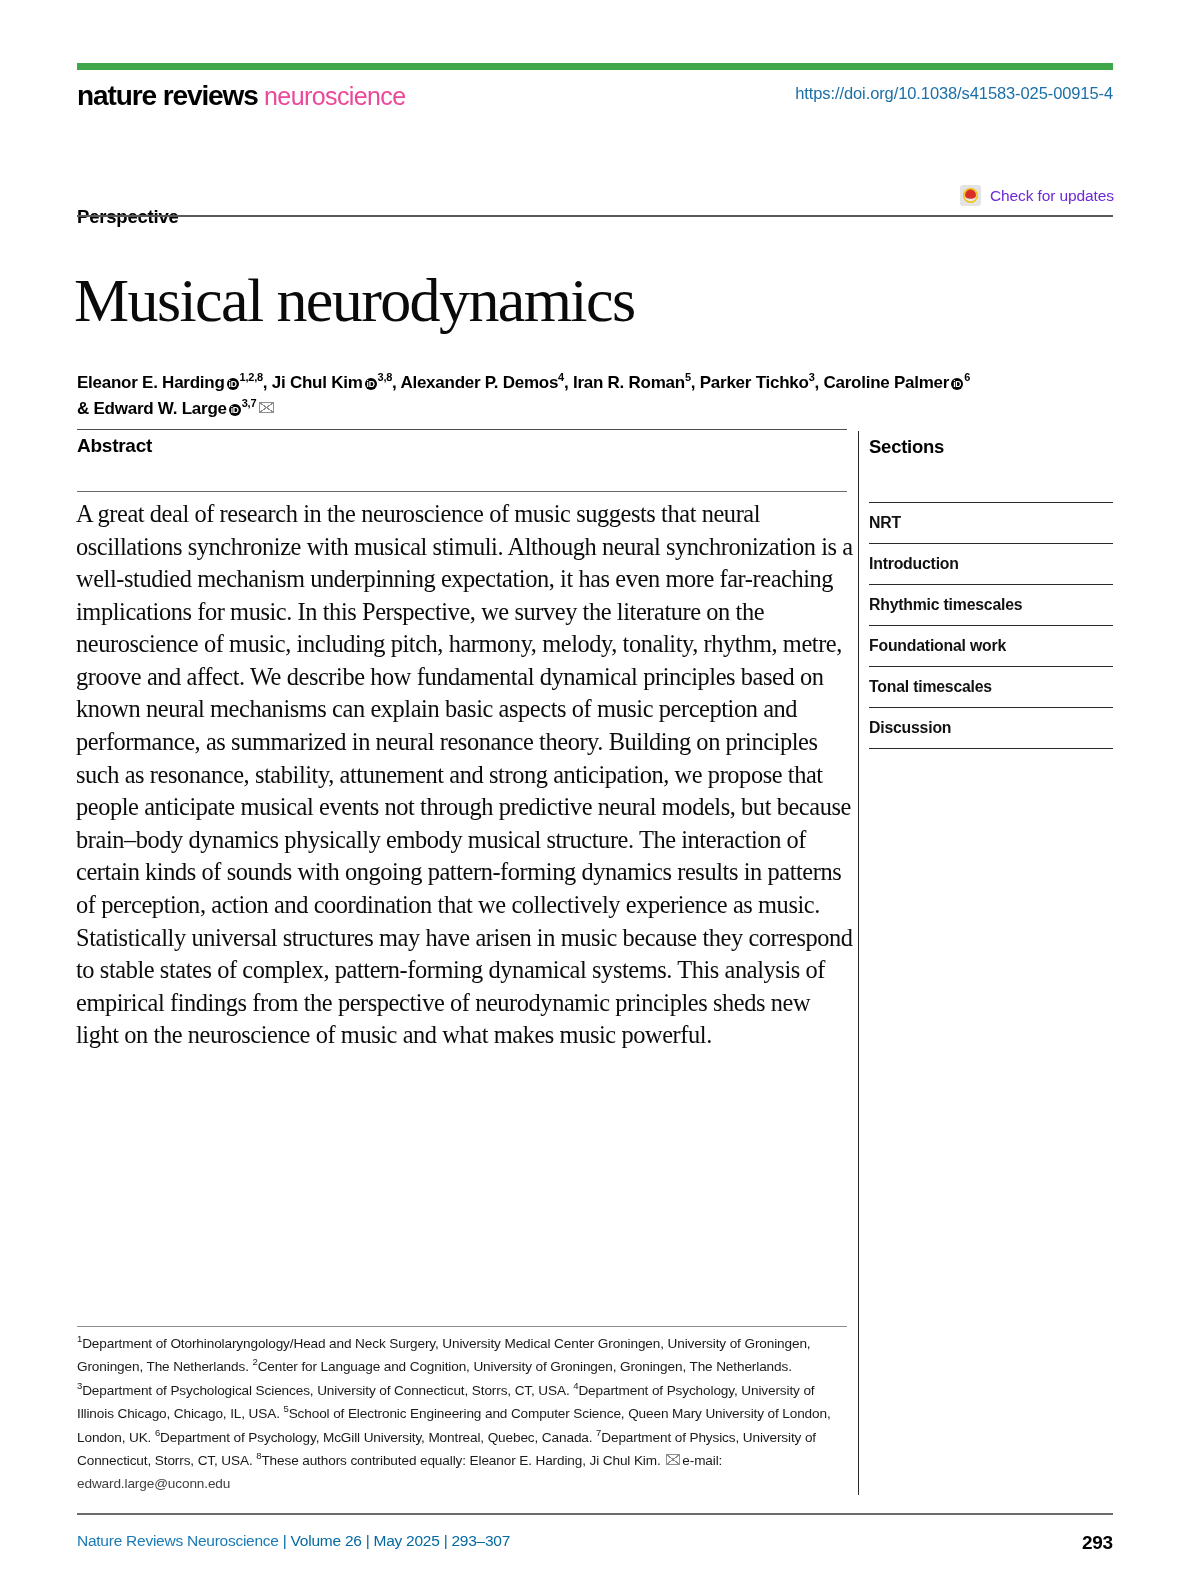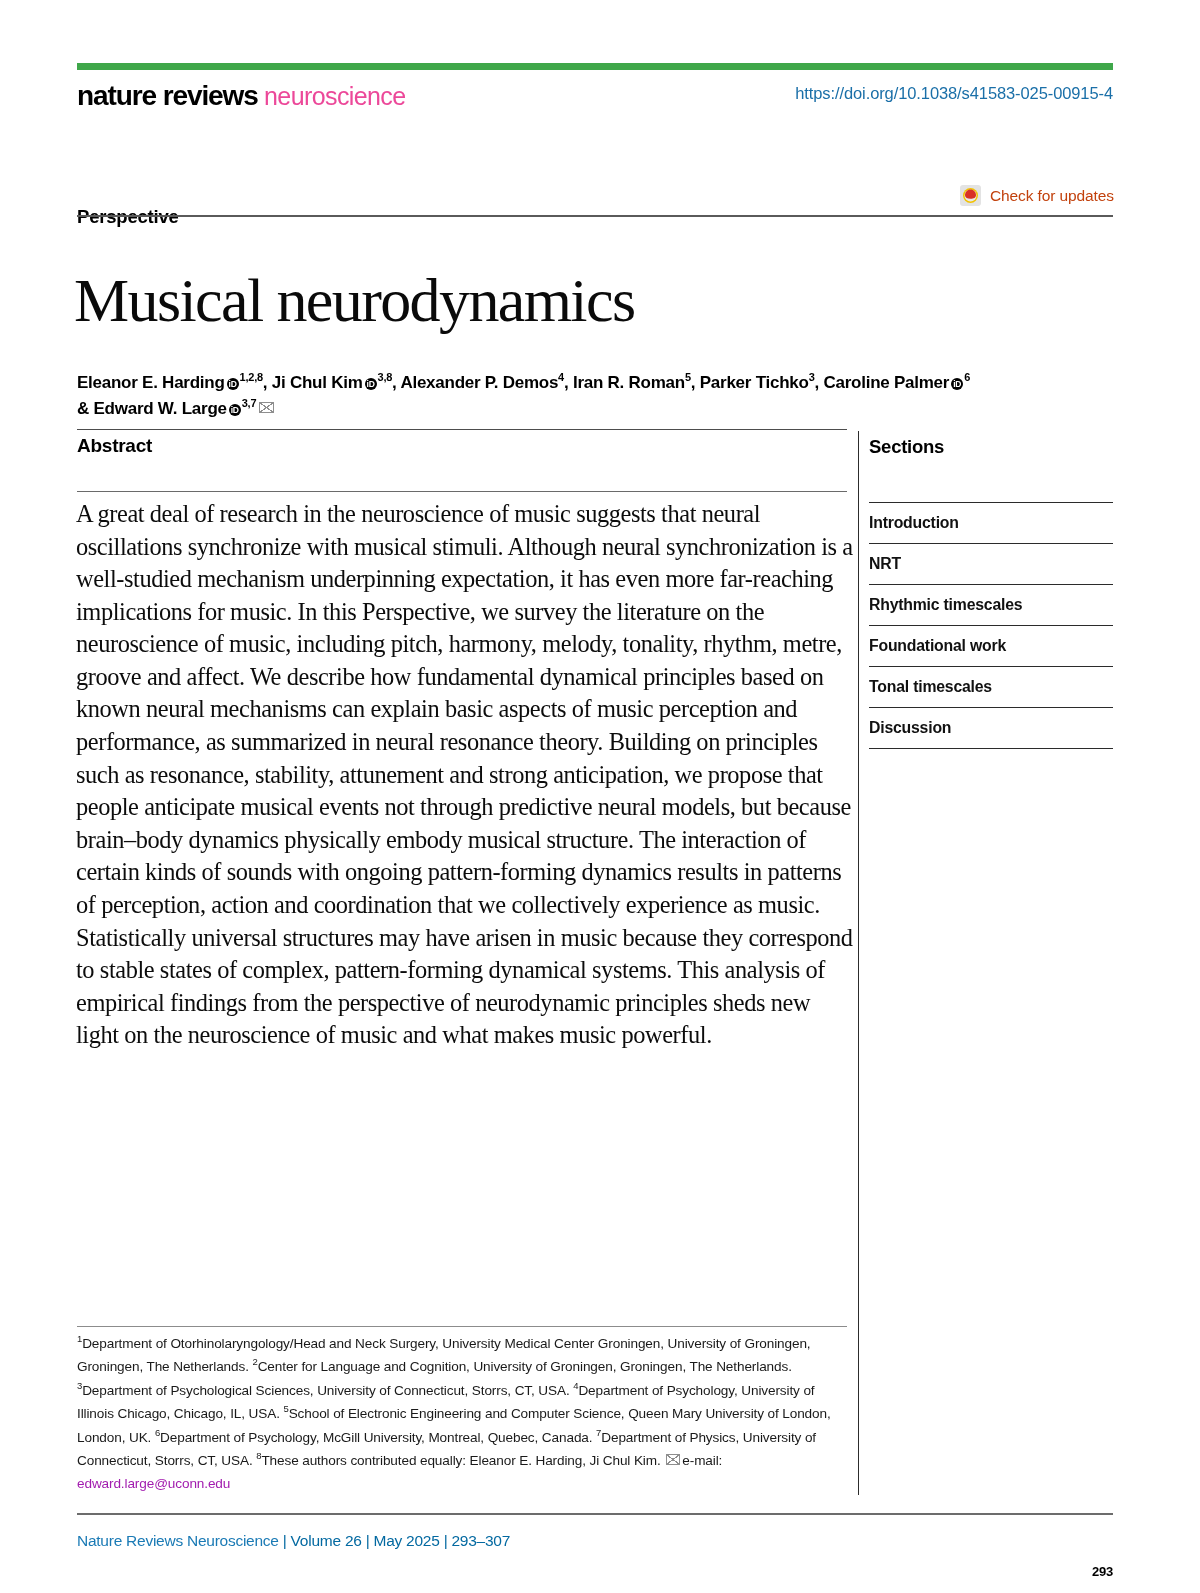--- a/index.html
+++ b/index.html
@@ -73,21 +73,21 @@
     position: absolute;
     right: 86px;
     top: 185px;
     display: flex;
     align-items: center;
     gap: 9px;
     white-space: nowrap;
   }
   .crossmark .cm-label {
     font-size: 15.5px;
-    color: #c2410c;
+    color: #6d28d9;
     letter-spacing: -0.1px;
   }
   .cm-badge {
     width: 21px;
     height: 21px;
     border-radius: 3px;
     background: #e3e3e3;
     display: flex;
     align-items: center;
     justify-content: center;
@@ -258,21 +258,21 @@
     color: #1a1a1a;
     letter-spacing: -0.12px;
     text-align: left;
   }
   .affiliations sup {
     font-size: 9.5px;
     vertical-align: super;
     line-height: 0;
   }
   .affiliations .mail-link {
-    color: #a21caf;
+    color: #404040;
     text-decoration: none;
   }
   .env-small {
     display: inline-block;
     width: 12px;
     height: 9px;
     border: 1px solid #8e8e8e;
     vertical-align: 0px;
     margin: 0 2px 0 2px;
     position: relative;
@@ -308,24 +308,23 @@
     color: #1a7ab5;
     font-weight: 400;
   }
   .footer-left .meta {
     color: #0369a1;
   }
   .footer-right {
     position: absolute;
     right: 87px;
     top: 1532px;
-    font-size: 13px;
+    font-size: 19px;
     font-weight: bold;
     letter-spacing: -0.2px;
-    margin-top: 32px;
   }
 </style>
 </head>
 <body>
 
 <div class="page">
 
   <div class="green-rule"></div>
 
   <div class="masthead">
@@ -358,22 +357,22 @@
   <div class="rule-abs-top"></div>
   <div class="vdivider"></div>
 
   <div class="abs-heading">Abstract</div>
   <div class="rule-abs-bot"></div>
 
   <div class="abstract">A great deal of research in the neuroscience of music suggests that neural oscillations synchronize with musical stimuli. Although neural synchronization is a well-studied mechanism underpinning expectation, it has even more far-reaching implications for music. In this Perspective, we survey the literature on the neuroscience of music, including pitch, harmony, melody, tonality, rhythm, metre, groove and affect. We describe how fundamental dynamical principles based on known neural mechanisms can explain basic aspects of music perception and performance, as summarized in neural resonance theory. Building on principles such as resonance, stability, attunement and strong anticipation, we propose that people anticipate musical events not through predictive neural models, but because brain–body dynamics physically embody musical structure. The interaction of certain kinds of sounds with ongoing pattern-forming dynamics results in patterns of perception, action and coordination that we collectively experience as music. Statistically universal structures may have arisen in music because they correspond to stable states of complex, pattern-forming dynamical systems. This analysis of empirical findings from the perspective of neurodynamic principles sheds new light on the neuroscience of music and what makes music powerful.</div>
 
   <div class="sections">
     <div class="sections-title">Sections</div>
+    <div class="sec-item">NRT</div>
     <div class="sec-item">Introduction</div>
-    <div class="sec-item">NRT</div>
     <div class="sec-item">Rhythmic timescales</div>
     <div class="sec-item">Foundational work</div>
     <div class="sec-item">Tonal timescales</div>
     <div class="sec-item">Discussion</div>
   </div>
 
   <div class="rule-aff"></div>
   <div class="affiliations"><sup>1</sup><span>Department of Otorhinolaryngology/Head and Neck Surgery, University Medical Center Groningen, University of Groningen, Groningen, The Netherlands. </span><sup>2</sup><span>Center for Language and Cognition, University of Groningen, Groningen, The Netherlands. </span><sup>3</sup><span>Department of Psychological Sciences, University of Connecticut, Storrs, CT, USA. </span><sup>4</sup><span>Department of Psychology, University of Illinois Chicago, Chicago, IL, USA. </span><sup>5</sup><span>School of Electronic Engineering and Computer Science, Queen Mary University of London, London, UK. </span><sup>6</sup><span>Department of Psychology, McGill University, Montreal, Quebec, Canada. </span><sup>7</sup><span>Department of Physics, University of Connecticut, Storrs, CT, USA. </span><sup>8</sup><span>These authors contributed equally: Eleanor E. Harding, Ji Chul Kim. </span><span class="env-small"></span><span>e-mail: </span><a class="mail-link" href="#">edward.large@uconn.edu</a></div>
 
   <div class="rule-foot"></div>

